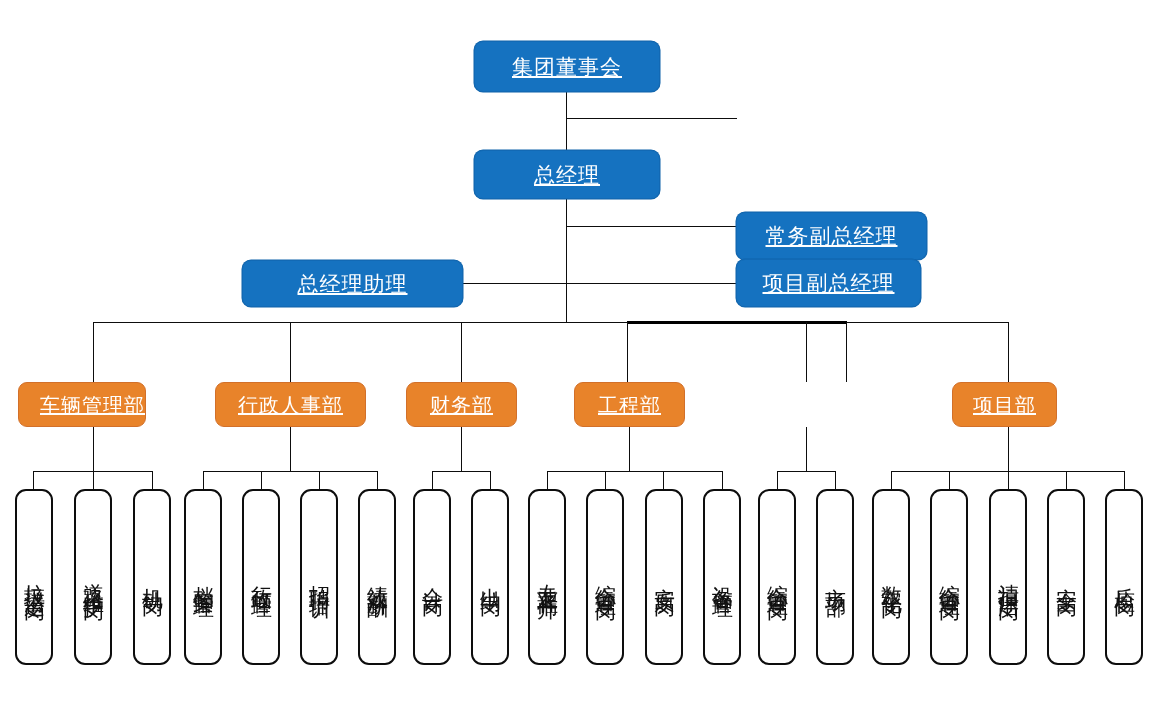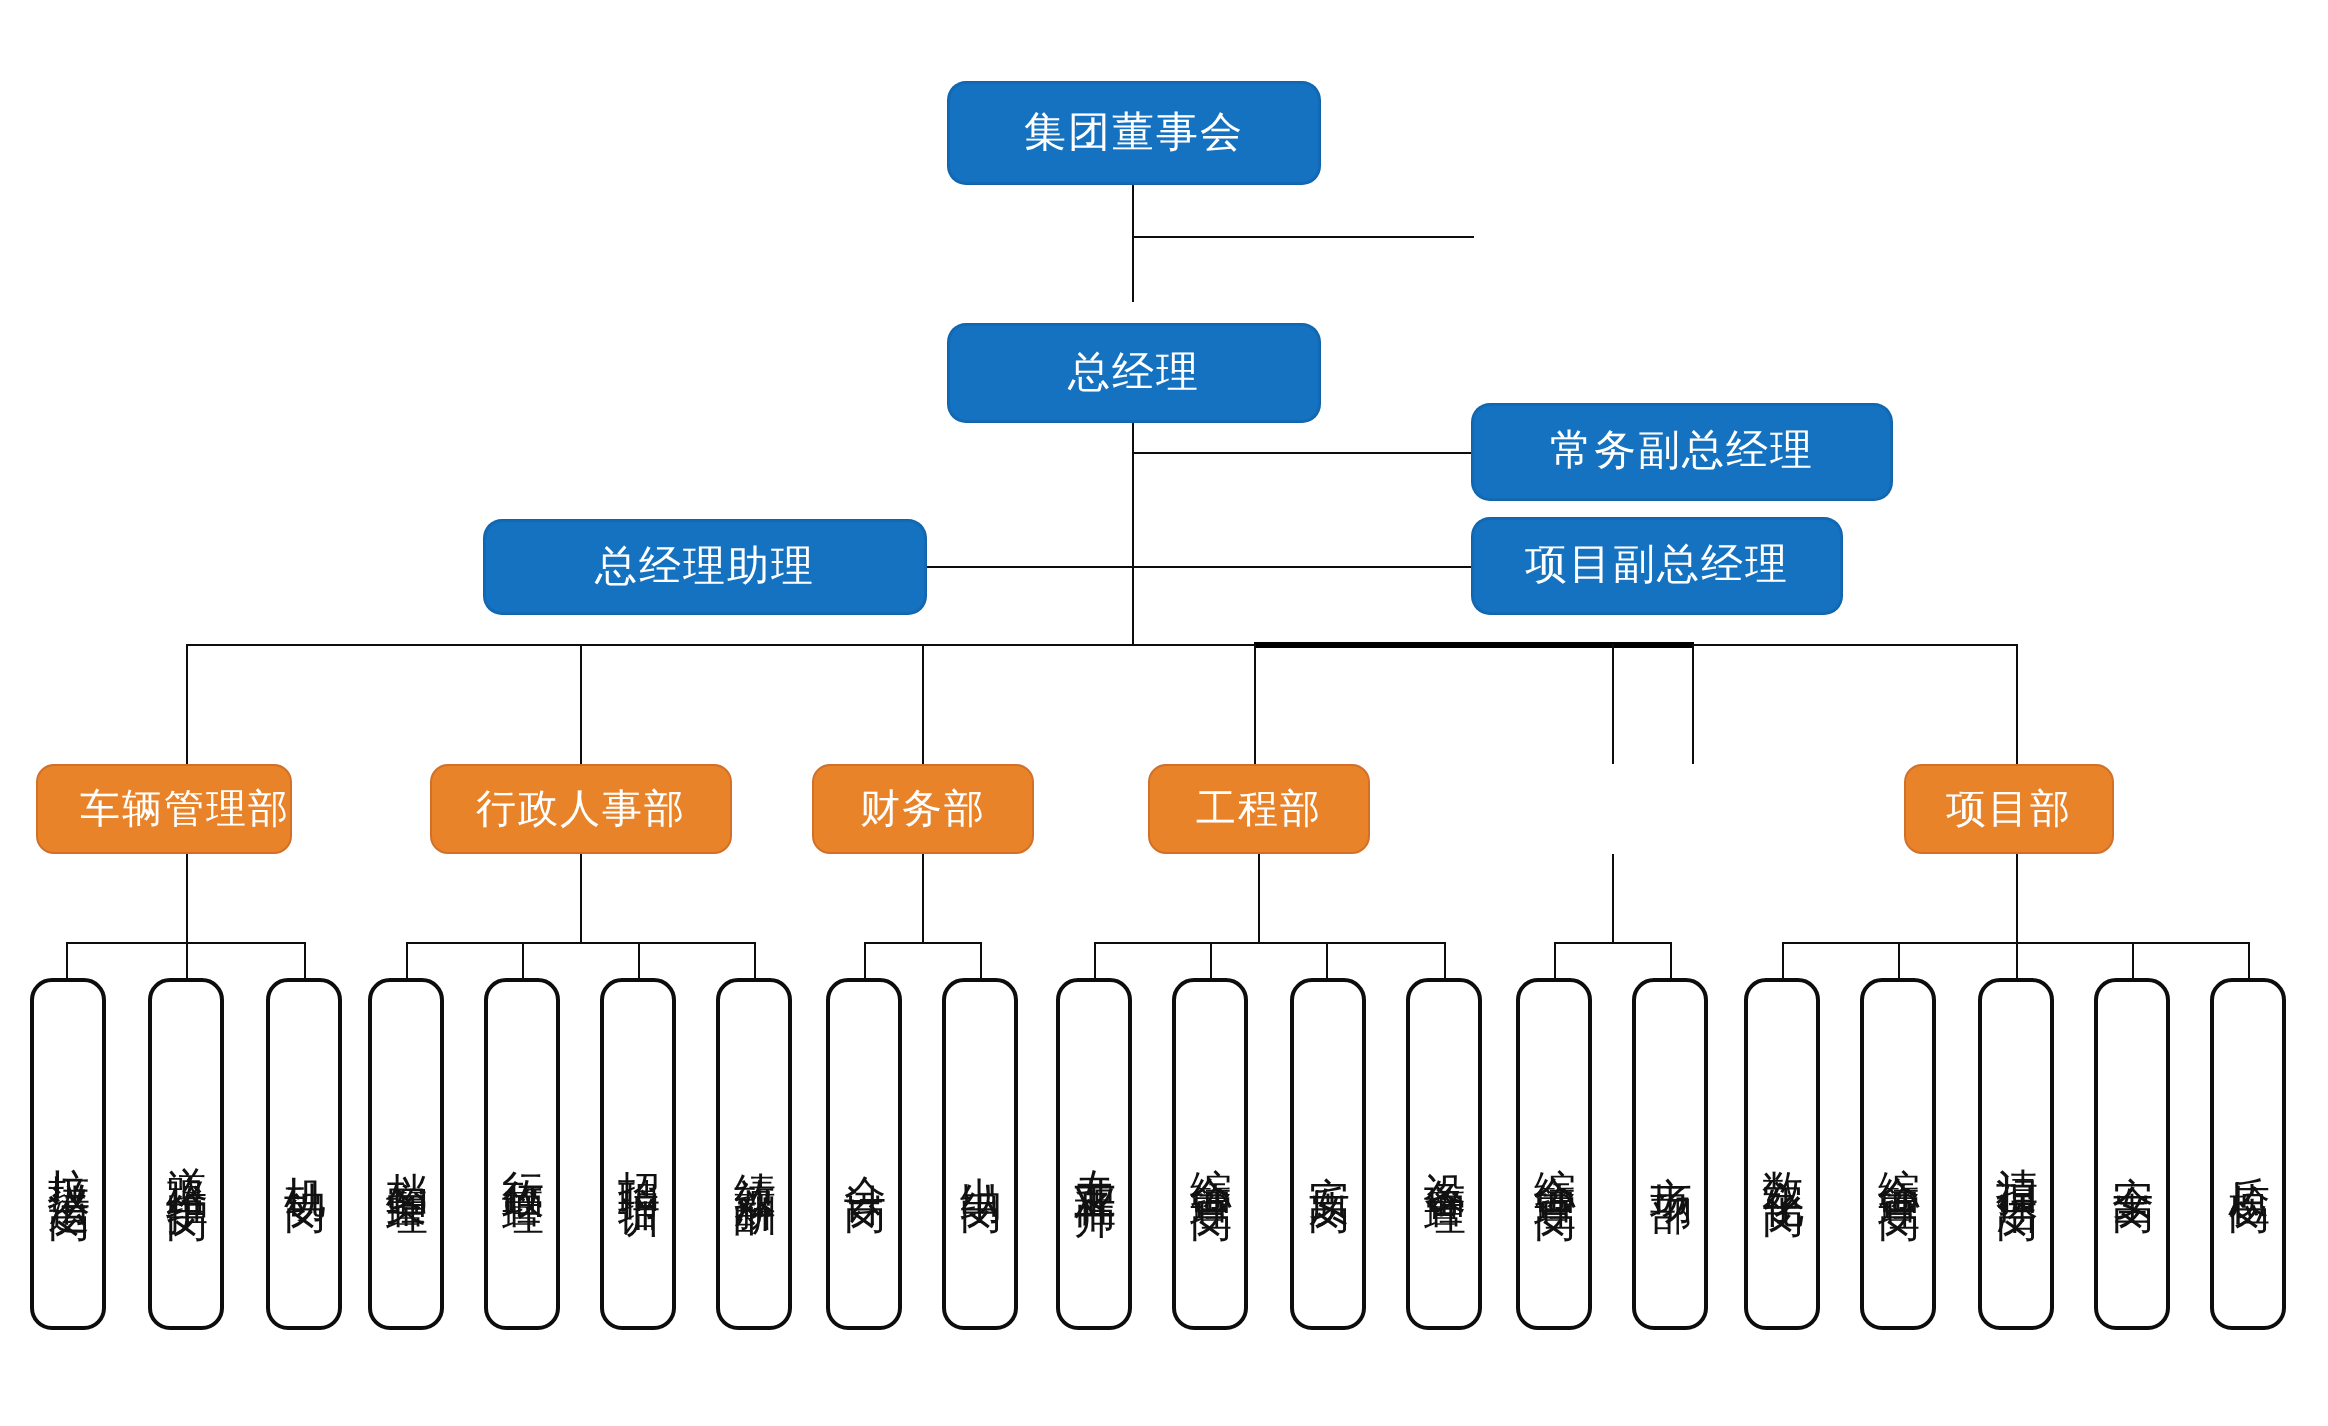--- a/index.html
+++ b/index.html
@@ -33,20 +33,21 @@
     position: absolute;
     box-sizing: border-box;
     display: flex;
     align-items: center;
     justify-content: center;
     color: #ffffff;
     text-align: center;
     letter-spacing: 1px;
     line-height: 1.1;
     white-space: nowrap;
+    text-decoration: underline;
   }
   .node.blue {
     background: #1572C0;
     border: 1px solid #1269B4;
     border-radius: 9px;
     font-size: 21px;
     box-shadow: 0 0 0 0.5px #0f63aa;
   }
   .node.orange {
     background: #E8832A;
@@ -144,25 +145,25 @@
   <div class="line v" style="left:949px;  top:471px; height:20px;"></div>
   <div class="line v" style="left:1008px; top:471px; height:20px;"></div>
   <div class="line v" style="left:1066px; top:471px; height:20px;"></div>
   <div class="line v" style="left:1124px; top:471px; height:20px;"></div>
 
   <div class="node blue" style="left:474px; top:41px; width:186px; height:51px;">
     <span>集团董事会</span>
   </div>
 
 
-  <div class="node blue" style="left:474px; top:162px; width:186px; height:49px;">
+  <div class="node blue" style="left:474px; top:150px; width:186px; height:49px;">
     <span>总经理</span>
   </div>
 
-  <div class="node blue" style="left:736px; top:202px; width:210px; height:48px;">
+  <div class="node blue" style="left:736px; top:212px; width:191px; height:48px;">
     <span>常务副总经理</span>
   </div>
 
   <div class="node blue" style="left:242px; top:260px; width:221px; height:47px;align-items:center;">
     <span>总经理助理</span>
   </div>
 
   <div class="node blue" style="left:736px; top:259px; width:185px; height:48px;justify-content:center;">
     <span>项目副总经理</span>
   </div>

